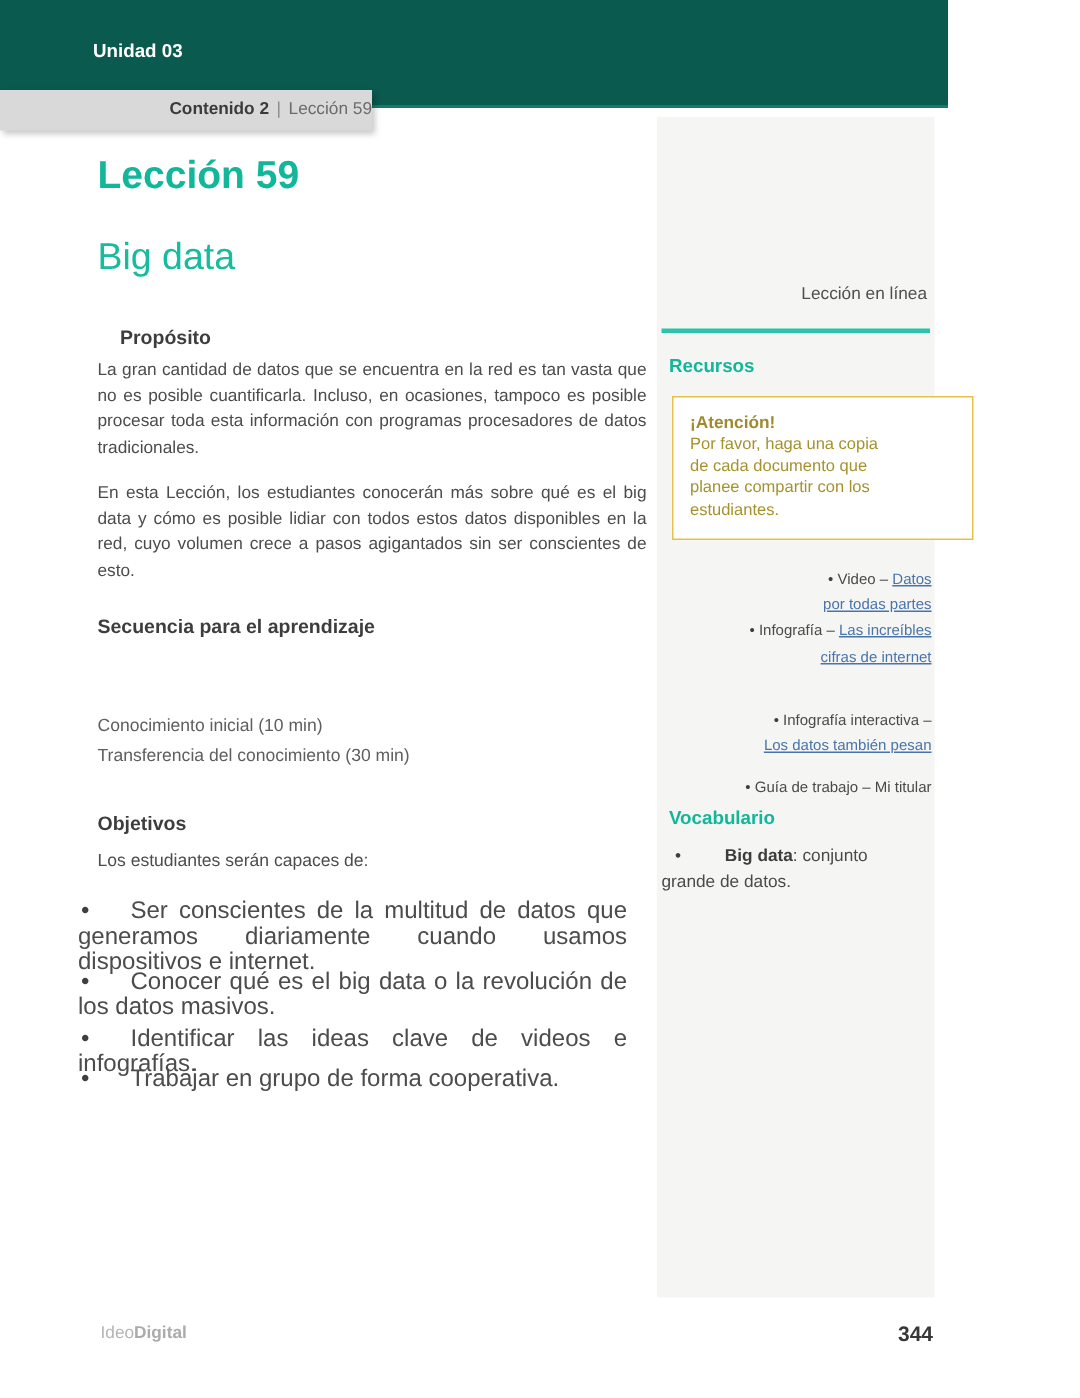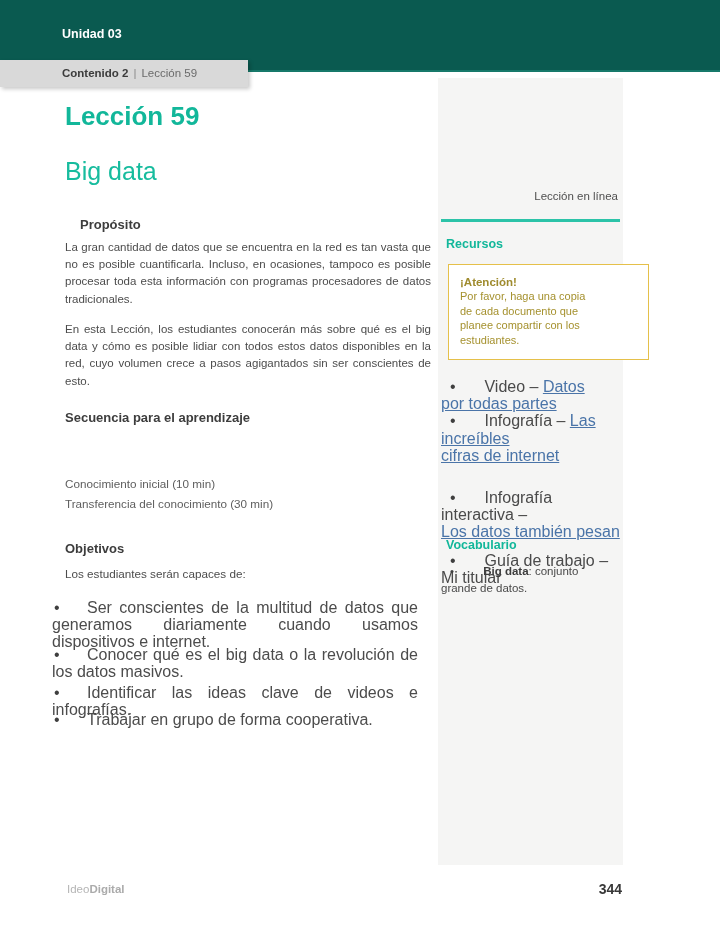--- a/index.html
+++ b/index.html
@@ -4,31 +4,31 @@
 <style>
   * { margin:0; padding:0; box-sizing:border-box; }
   html,body { background:#ffffff; }
   .page {
     position:relative; width:720px; height:932px; margin:0 auto;
     background:#ffffff; overflow:hidden;
     font-family:"Liberation Sans", sans-serif; color:#4c4c4c;
   }
   
   .top-bar {
-    position:absolute; left:0; top:0; width:720px; height:72px;
+    position:absolute; left:0; top:0; width:632px; height:72px;
     background:#0a5a50; border-bottom:2px solid #17796a;
   }
   .unit-label {
     position:absolute; left:62px; top:27px;
     font-size:12.5px; font-weight:bold; color:#ffffff;
   }
   .breadcrumb-bar {
     position:absolute; left:0; top:60px; width:248px; height:27px;
     background:#d9d9d9; box-shadow:2px 2px 4px rgba(0,0,0,0.22);
-    line-height:27px; padding-left:62px; font-size:11.5px; white-space:nowrap;
+    line-height:27px; padding-left:62px; font-size:11.5px; white-space:nowrap;text-align:right;
   }
   .breadcrumb-bar .bc-strong { font-weight:bold; color:#3b3b3b; }
   .breadcrumb-bar .bc-sep { color:#8a8a8a; padding:0 5px; }
   .breadcrumb-bar .bc-light { color:#6b6b6b; }
   
   .lesson-title {
     position:absolute; left:65px; top:101px;
     font-size:26px; font-weight:bold; color:#12b79a;
   }
   .topic-title {
@@ -66,21 +66,21 @@
   .teal-rule { position:absolute; left:3px; top:141px; width:179px; height:2.5px; background:#2cc3a8; }
   .h-side { position:absolute; left:8px; font-size:12.5px; font-weight:bold; color:#12b79a; }
   .h-recursos { top:159px; }
   .h-vocab    { top:460px; }
   .notice-box {
     position:absolute; left:10px; top:186px; width:201px;
     background:#ffffff; border:1.5px solid #e5c04a; padding:11px 14px 12px 11px;
   }
   .notice-title { font-size:11.5px; font-weight:bold; color:#9f8b2e; margin-bottom:1px; }
   .notice-body  { font-size:11px; line-height:14.6px; color:#a5912e; width:136px; }
-  .res-list { position:absolute; left:3px; top:300px; width:180px; font-size:16px; line-height:17.2px; color:#4a4a4a; }
+  .res-list { position:absolute; left:3px; top:300px; width:180px; font-size:10px; line-height:17.2px; color:#4a4a4a;text-align:right; }
   .res-item::before { content:"\2022"; display:inline-block; width:30px; padding-left:9px; color:#3f3f3f; }
   .res-item.gap-sm { margin-top:25px; }
   .res-item.gap-md { margin-top:11px; }
   .rlink { color:#4a74a8; text-decoration:underline; cursor:pointer; }
   a.rlink:empty { display:none; }
   .rlink-block { display:block; }
   .vocab-item {
     position:absolute; left:3px; top:485px; width:172px;
     font-size:11.5px; line-height:17.2px; color:#4a4a4a;
   }

